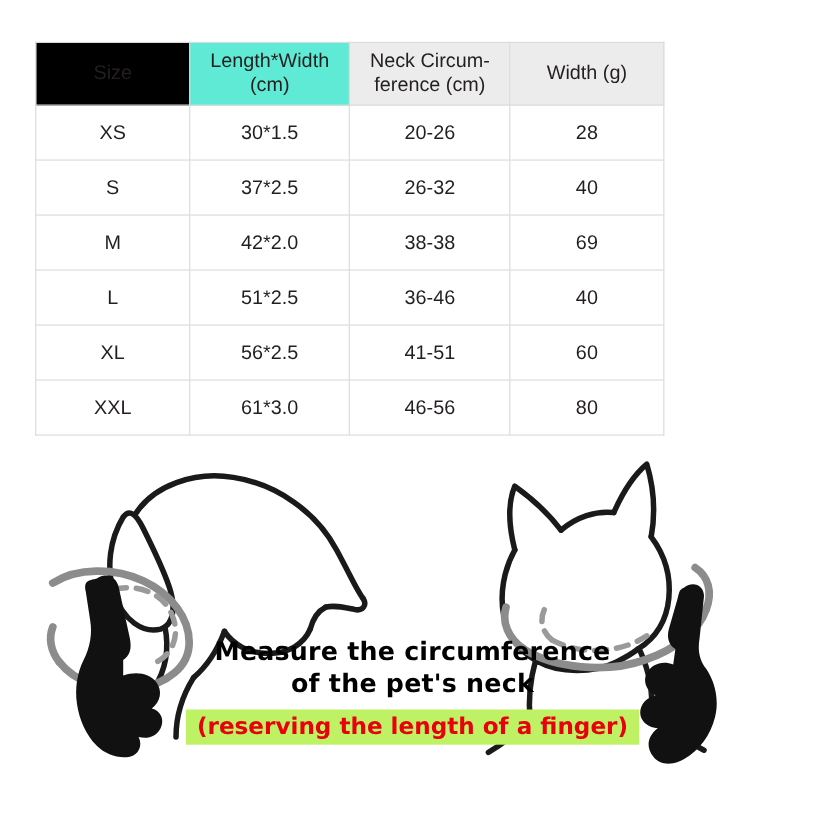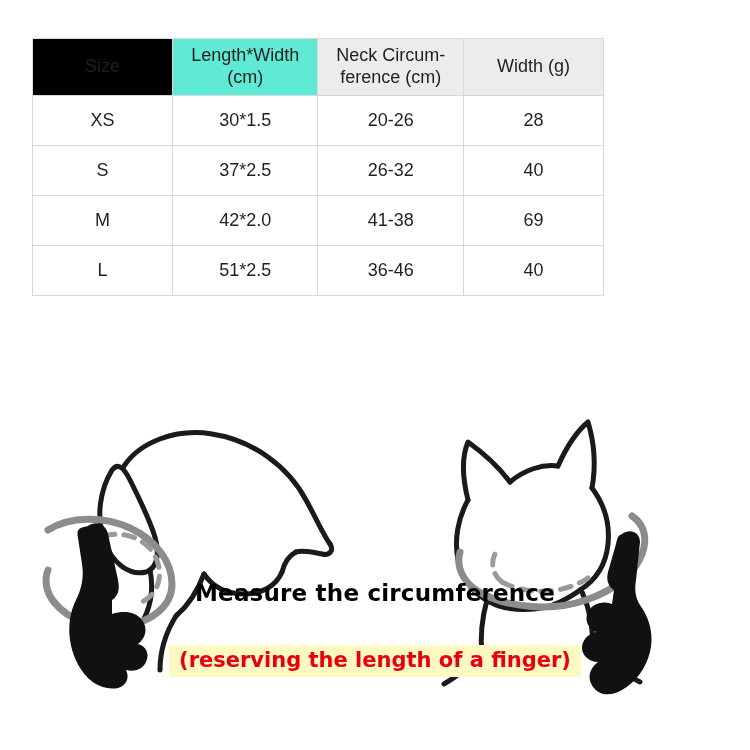--- a/index.html
+++ b/index.html
@@ -96,21 +96,21 @@
   }
   .highlight-wrap {
     position: absolute;
     left: 0;
     top: 645px;
     width: 750px;
     text-align: center;
   }
   .highlight {
     display: inline-block;
-    background: #fef9c3;
+    background: #bef264;
     color: #e8000d;
     font-family: "DejaVu Sans", sans-serif;
     font-weight: bold;
     font-size: 21px;
     padding: 3px 10px 4px 10px;
     line-height: 1.2;
   }
 </style>
 </head>
 <body>
@@ -144,28 +144,40 @@
       </tr>
       <tr>
         <td>S</td>
         <td>37*2.5</td>
         <td>26-32</td>
         <td>40</td>
       </tr>
       <tr>
         <td>M</td>
         <td>42*2.0</td>
-        <td>41-38</td>
+        <td>38-38</td>
         <td>69</td>
       </tr>
       <tr>
         <td>L</td>
         <td>51*2.5</td>
         <td>36-46</td>
         <td>40</td>
+      </tr>
+      <tr>
+        <td>XL</td>
+        <td>56*2.5</td>
+        <td>41-51</td>
+        <td>60</td>
+      </tr>
+      <tr>
+        <td>XXL</td>
+        <td>61*3.0</td>
+        <td>46-56</td>
+        <td>80</td>
       </tr>
     </tbody>
   </table>
 </div>
 
 <div class="illus">
   <svg width="750" height="346" viewBox="0 0 750 346" xmlns="http://www.w3.org/2000/svg">
 
     <g fill="none" stroke="#1a1a1a" stroke-width="5" stroke-linecap="round" stroke-linejoin="round">
 
@@ -243,17 +255,18 @@
                C590,258 582,252 582,244 C582,236 588,230 596,228
                C588,224 584,216 588,208 C592,200 602,196 612,200
                L614,186 C608,182 606,176 608,168 L616,140 C618,132 618,132 622,130 Z" fill="#111111"></path>
     </g>
 
   </svg>
 </div>
 
 <div class="caption">
   <div class="line">Measure the circumference</div>
+  <div class="line">of the pet's neck</div>
 </div>
 
 <div class="highlight-wrap">
   <span class="highlight">(reserving the length of a finger)</span>
 </div>
 
 </body></html>

